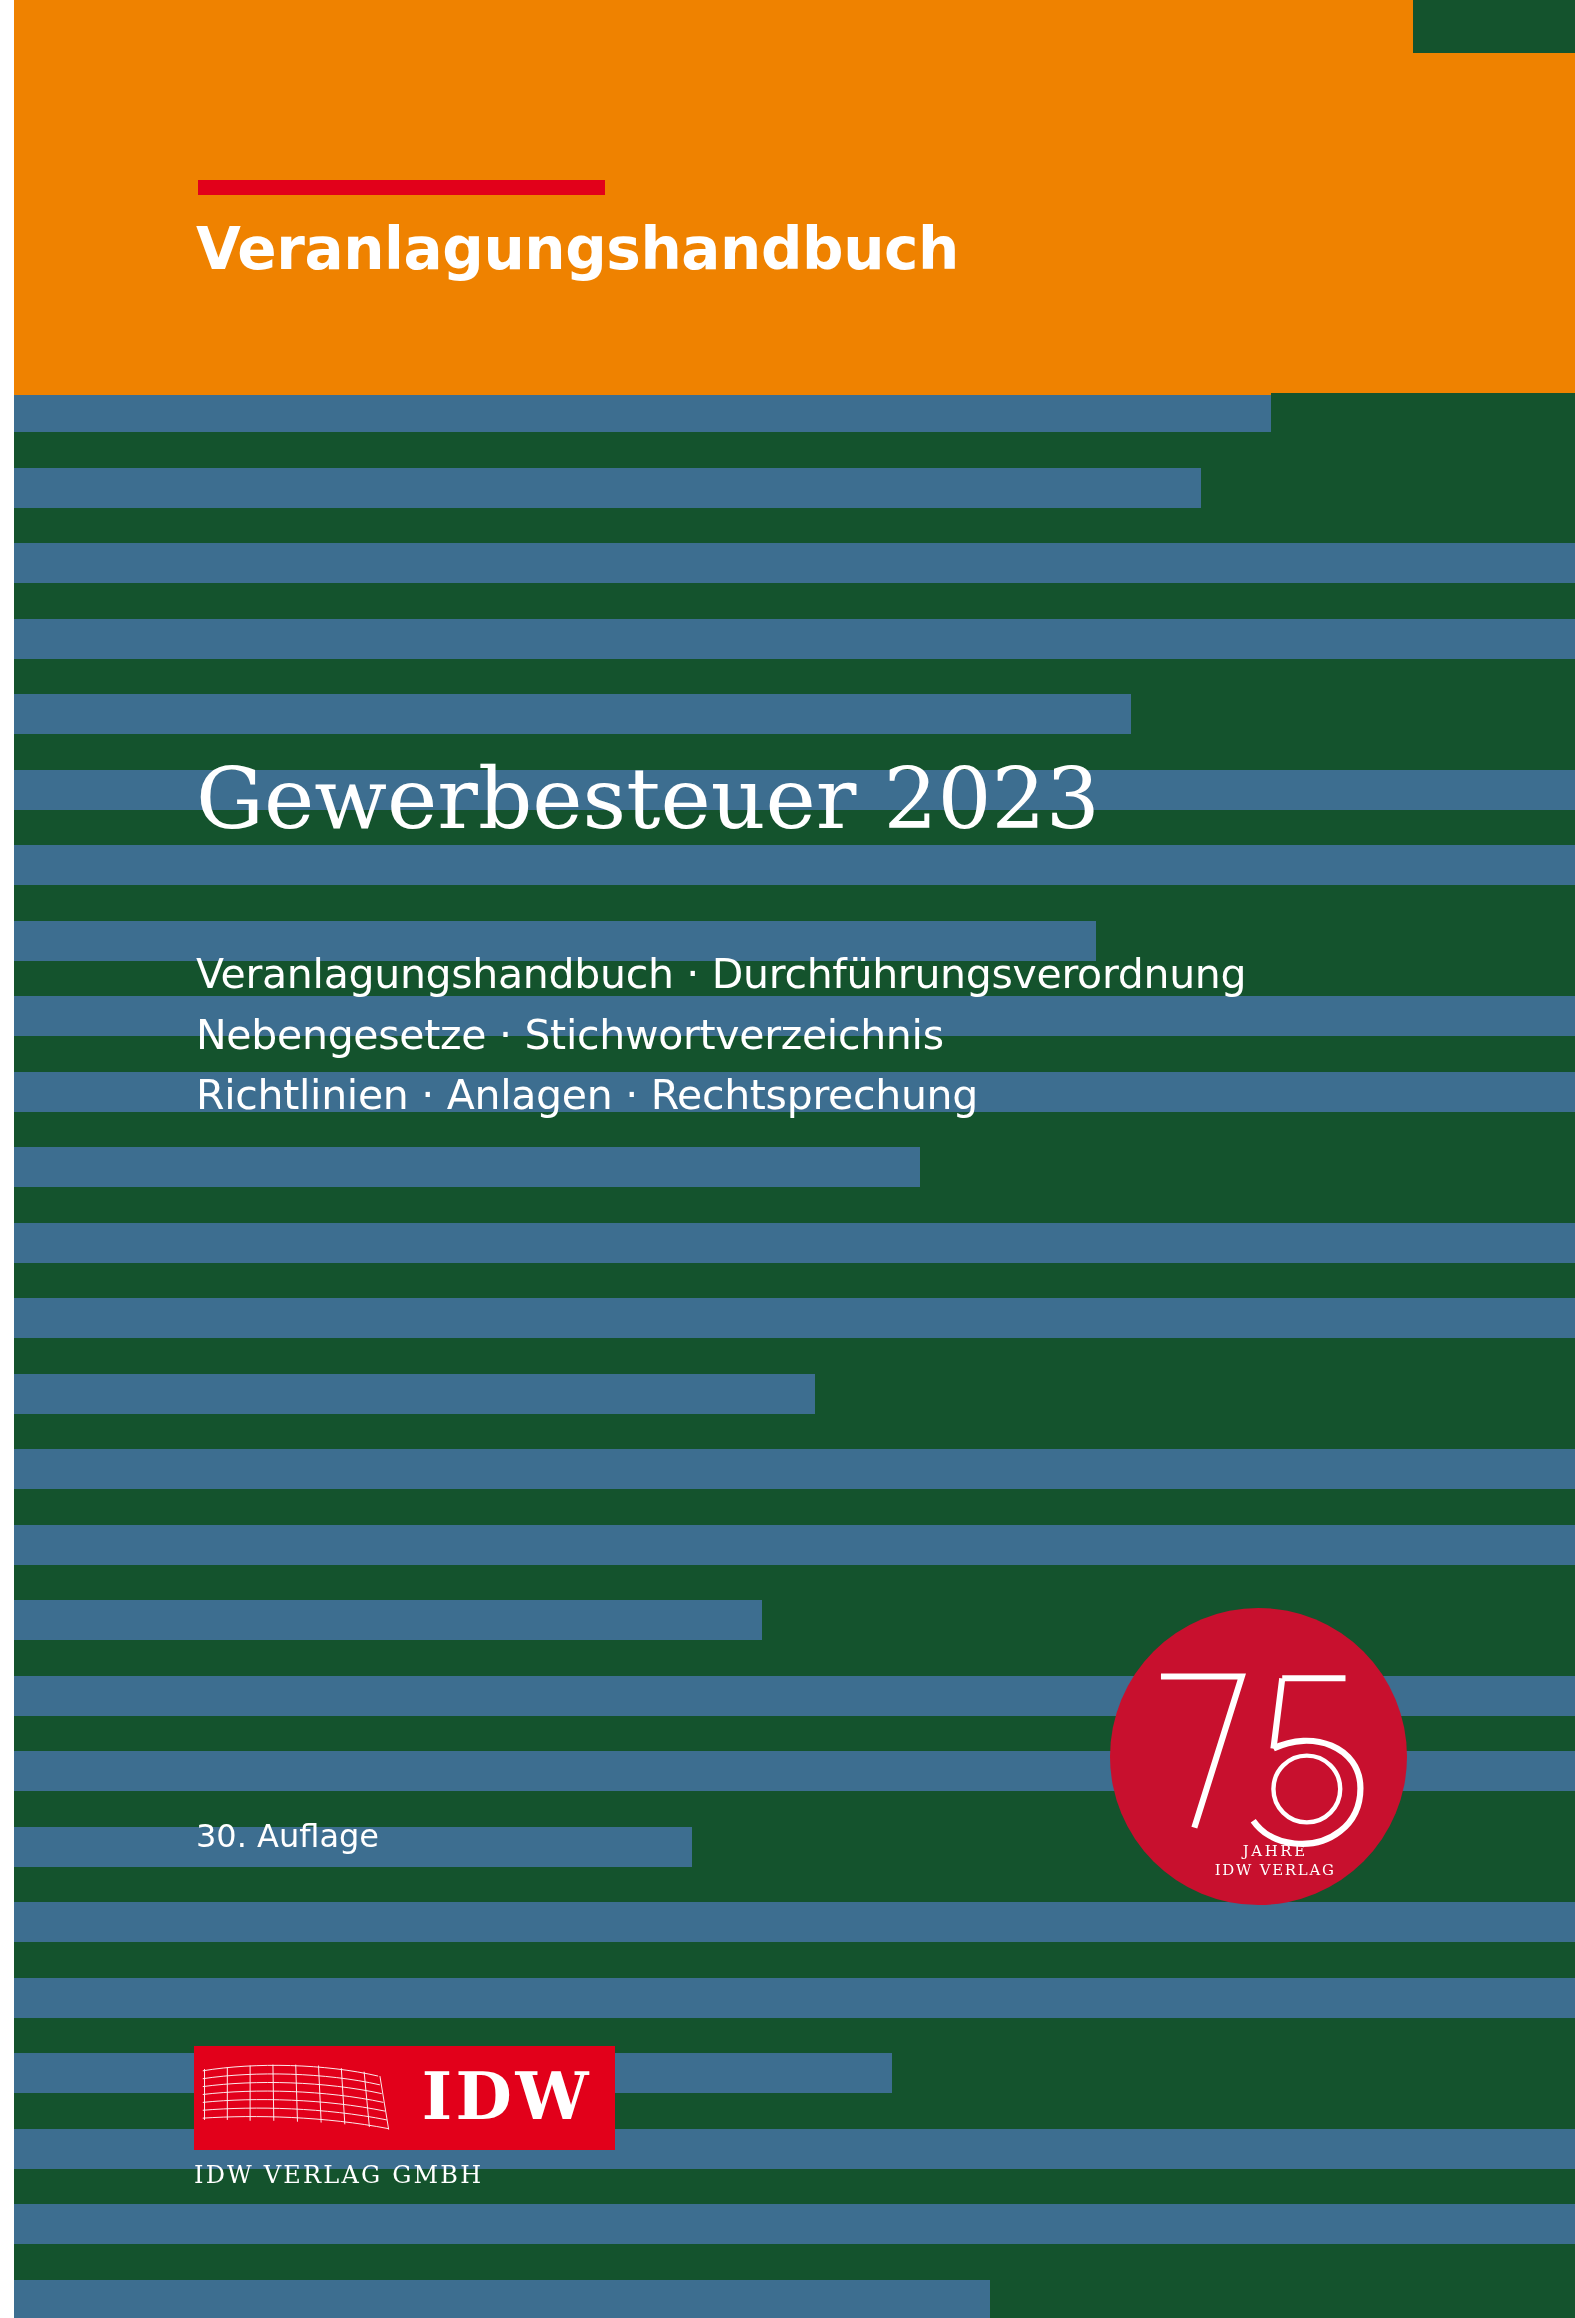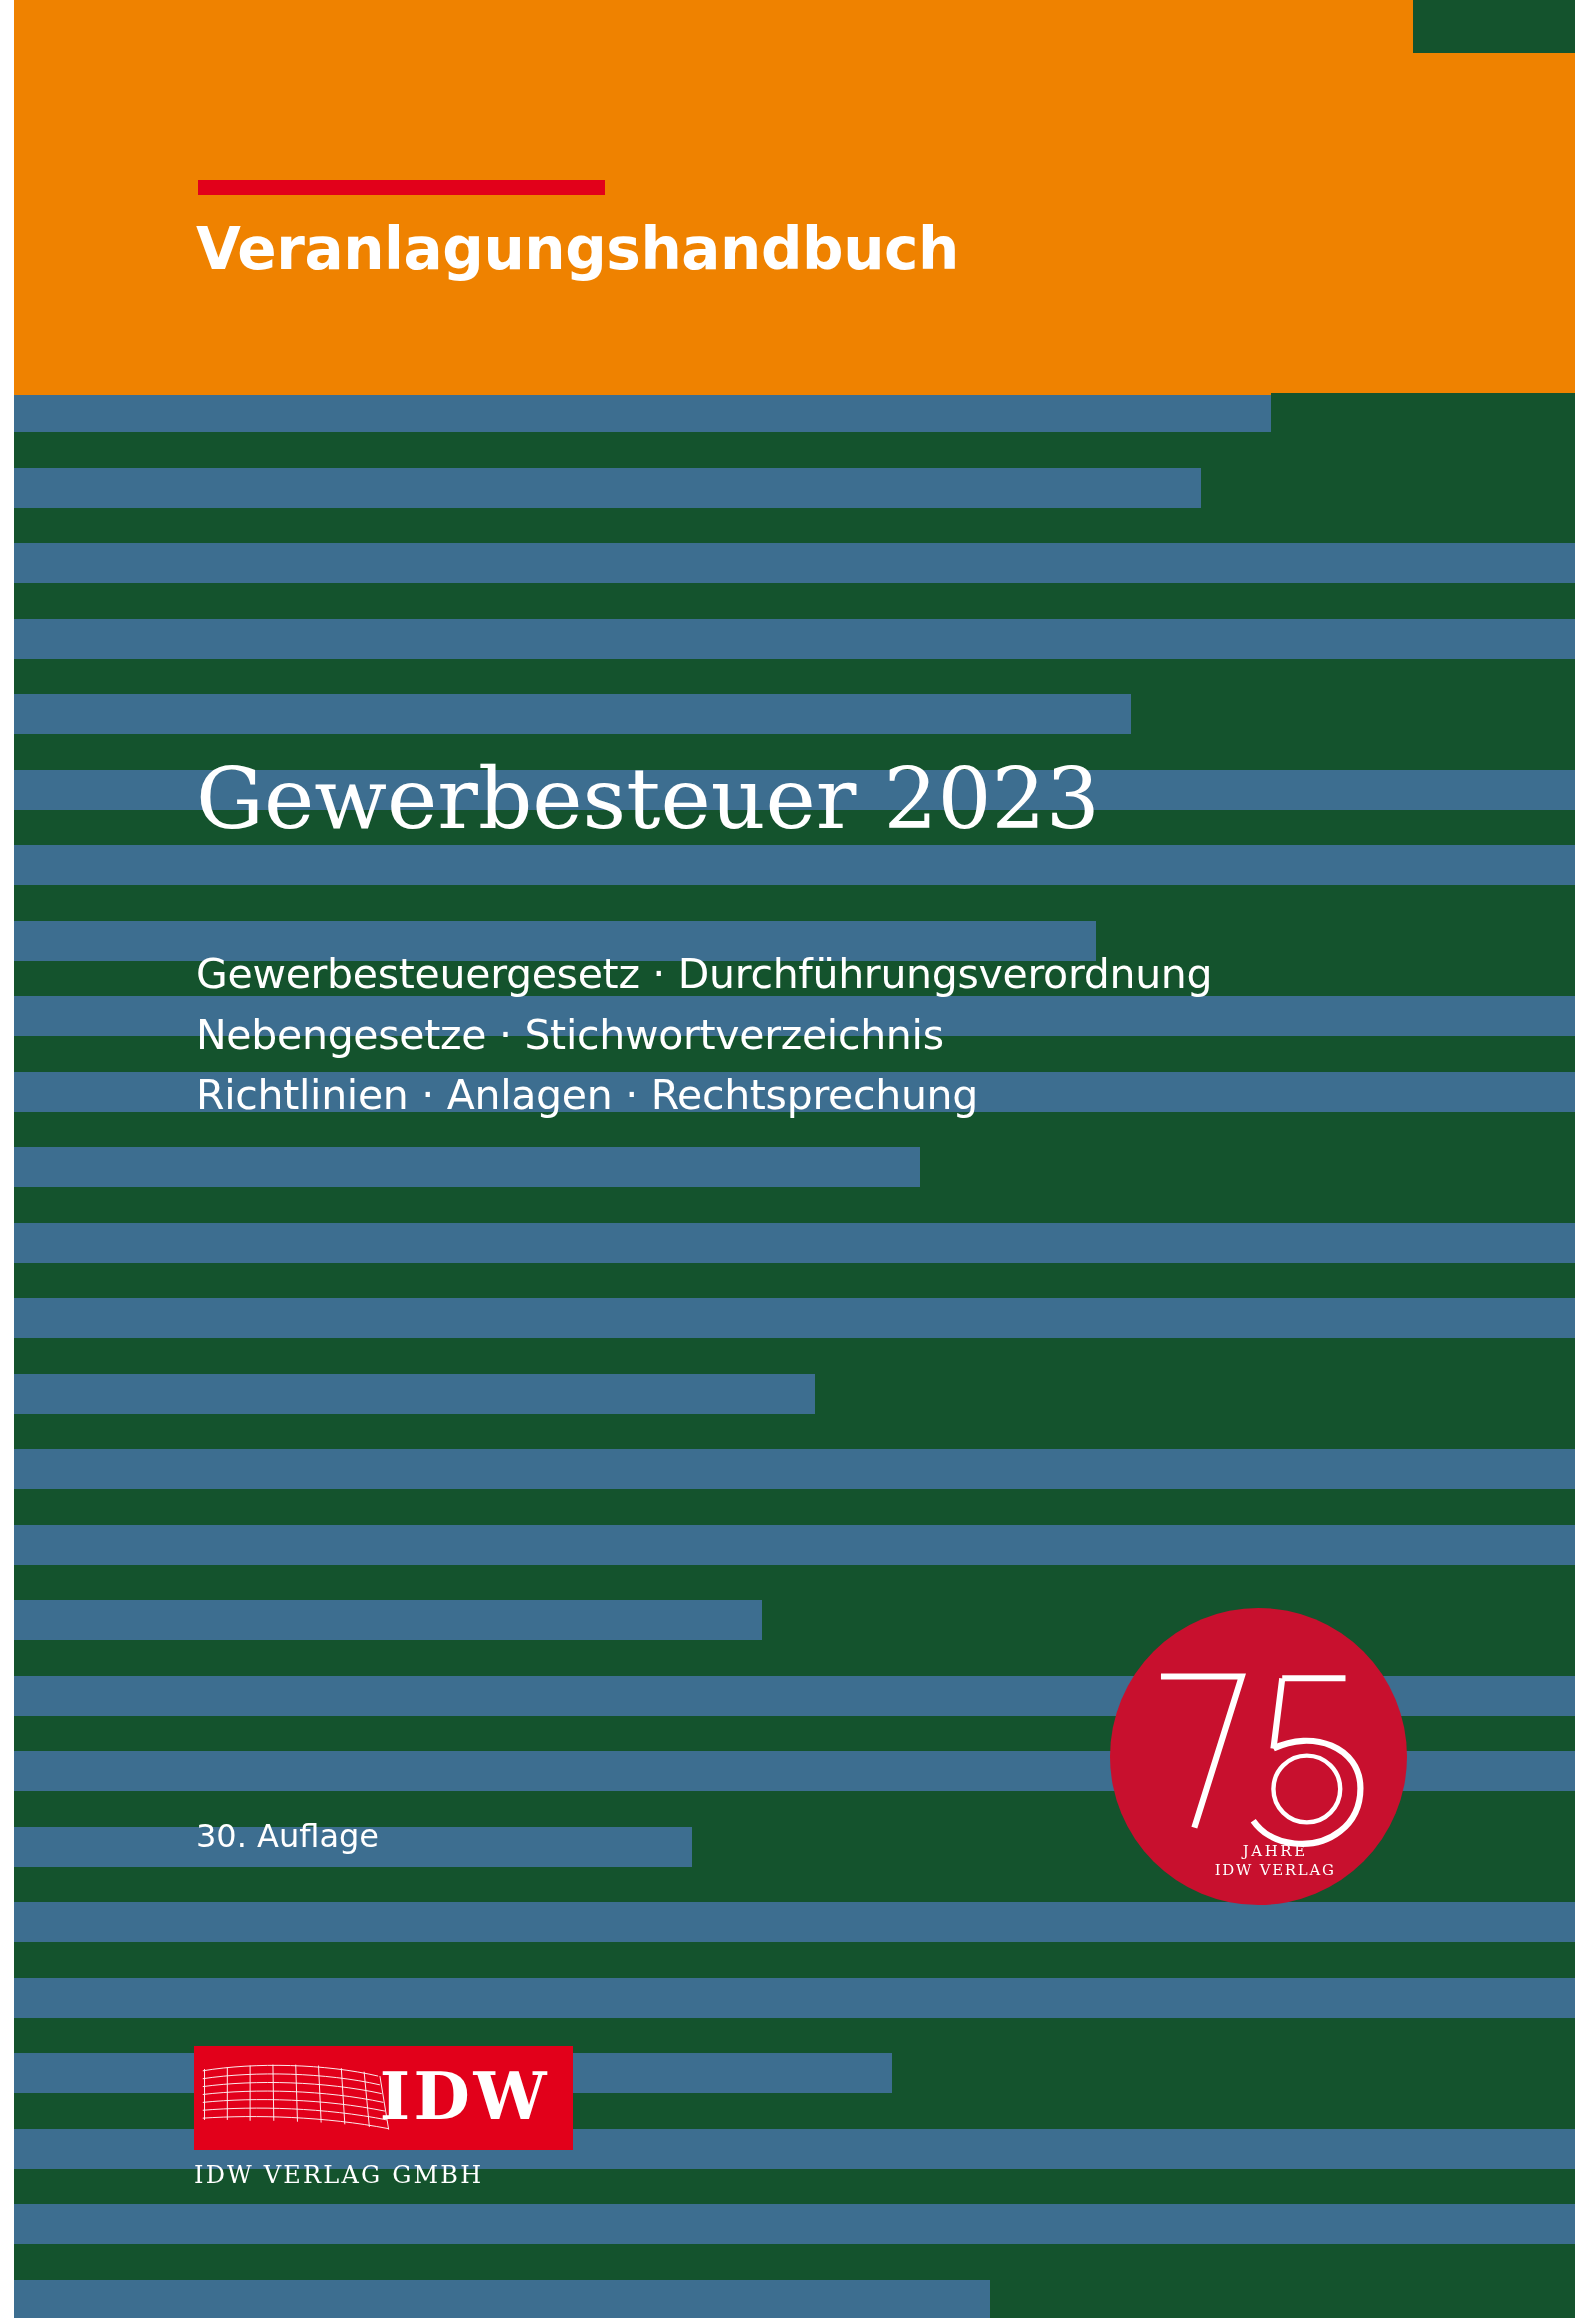--- a/index.html
+++ b/index.html
@@ -131,21 +131,21 @@
   
   .logo {
     position: absolute;
     left: 180px;
     top: 2046px;
     z-index: 5;
     width: 421px;
   }
   .logo-box {
     position: relative;
-    width: 379px;
+    width: 421px;
     height: 104px;
     background: #e2001a;
     overflow: hidden;
   }
   .logo-mesh {
     position: absolute;
     left: 0; top: 0;
   }
   .logo-letters {
     position: absolute;
@@ -207,21 +207,21 @@
   <div class="header-orange-2"></div>
   <div class="header-orange-3"></div>
 
   <div class="red-rule"></div>
 
   <div class="series-title">Veranlagungshandbuch</div>
 
   <div class="main-title">Gewerbesteuer 2023</div>
 
   <div class="subtitle">
-    <div>Gewerbesteuergesetz · Durchführungsverordnung</div>
+    <div>Veranlagungshandbuch · Durchführungsverordnung</div>
     <div>Nebengesetze · Stichwortverzeichnis</div>
     <div>Richtlinien · Anlagen · Rechtsprechung</div>
   </div>
 
   <div class="edition">30. Auflage</div>
 
   <div class="badge75">
     <svg width="297" height="297" viewBox="0 0 338 338" xmlns="http://www.w3.org/2000/svg">
       <g fill="none" stroke="#ffffff" stroke-width="5">
 

